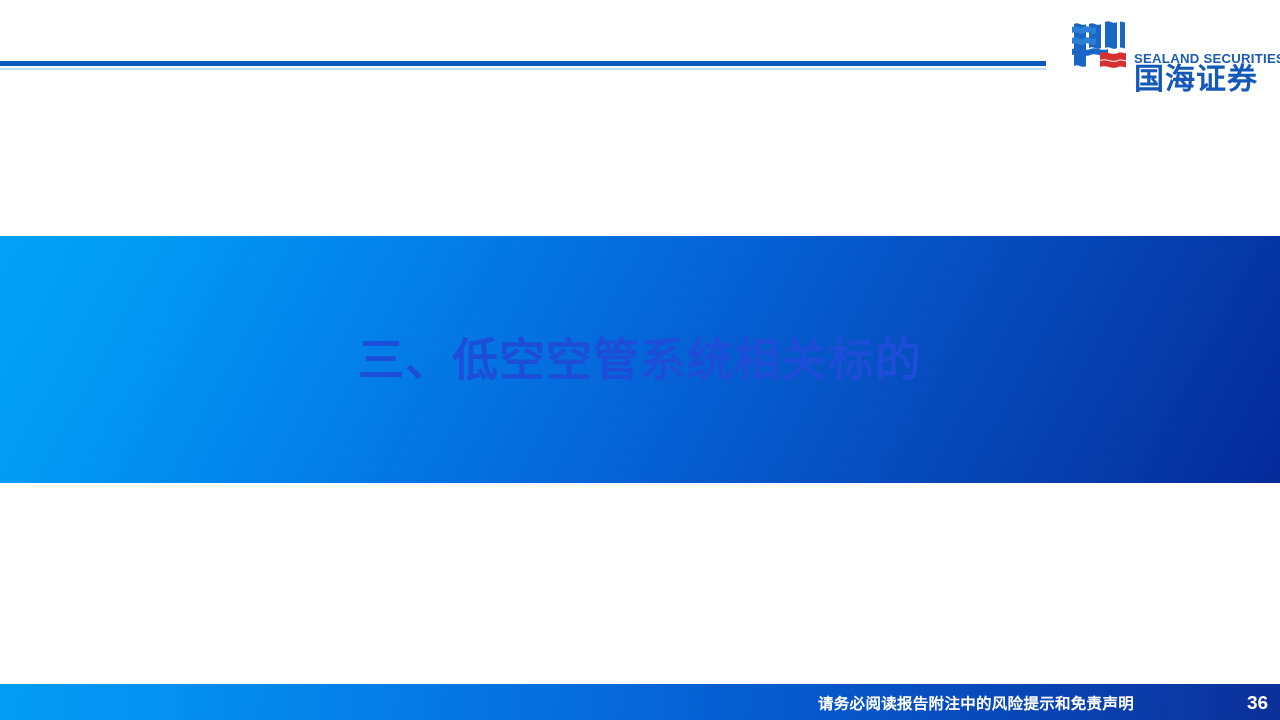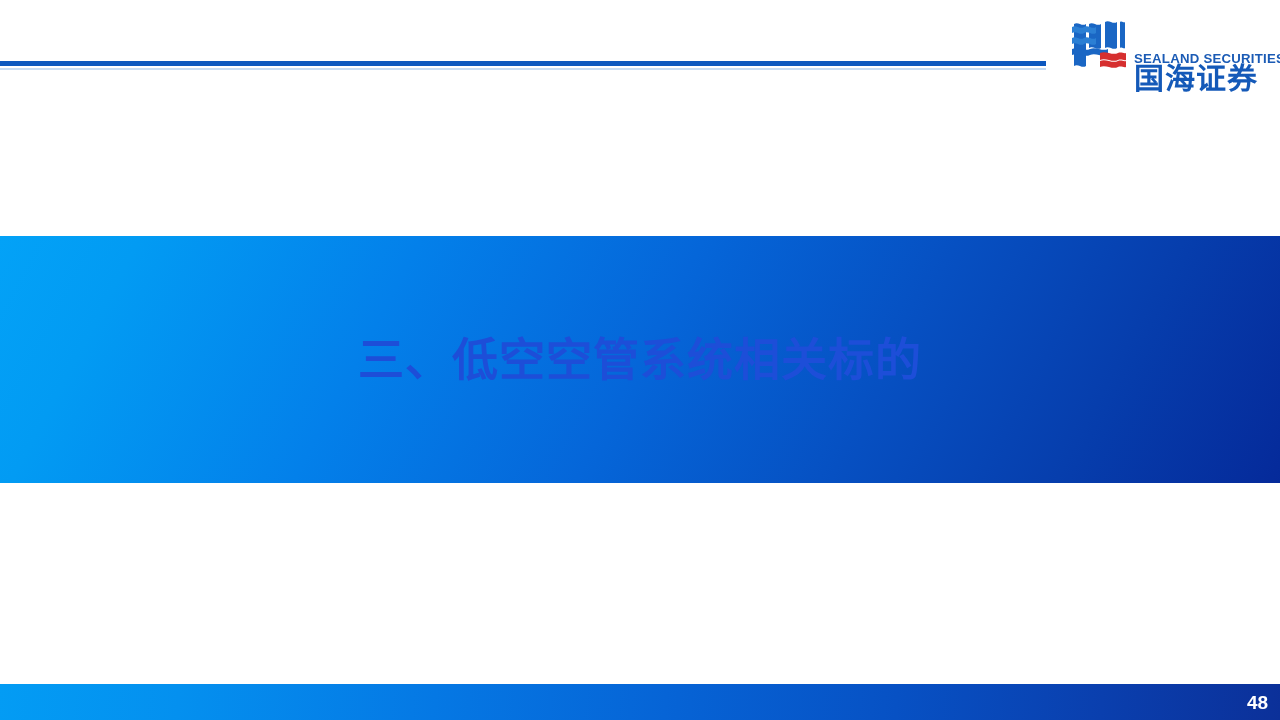--- a/index.html
+++ b/index.html
@@ -193,16 +193,17 @@
       <span class="logo-text-en">SEALAND SECURITIES</span>
     </div>
   </div>
 
   <div id="section-banner"></div>
 
   <div id="section-title">三、低空空管系统相关标的</div>
 
   <div id="footer-bar"></div>
 
-
-  <div id="footer-page-number">48</div>
+  <div id="footer-disclaimer">请务必阅读报告附注中的风险提示和免责声明</div>
+
+  <div id="footer-page-number">36</div>
 
 </div>
 
 </body></html>

